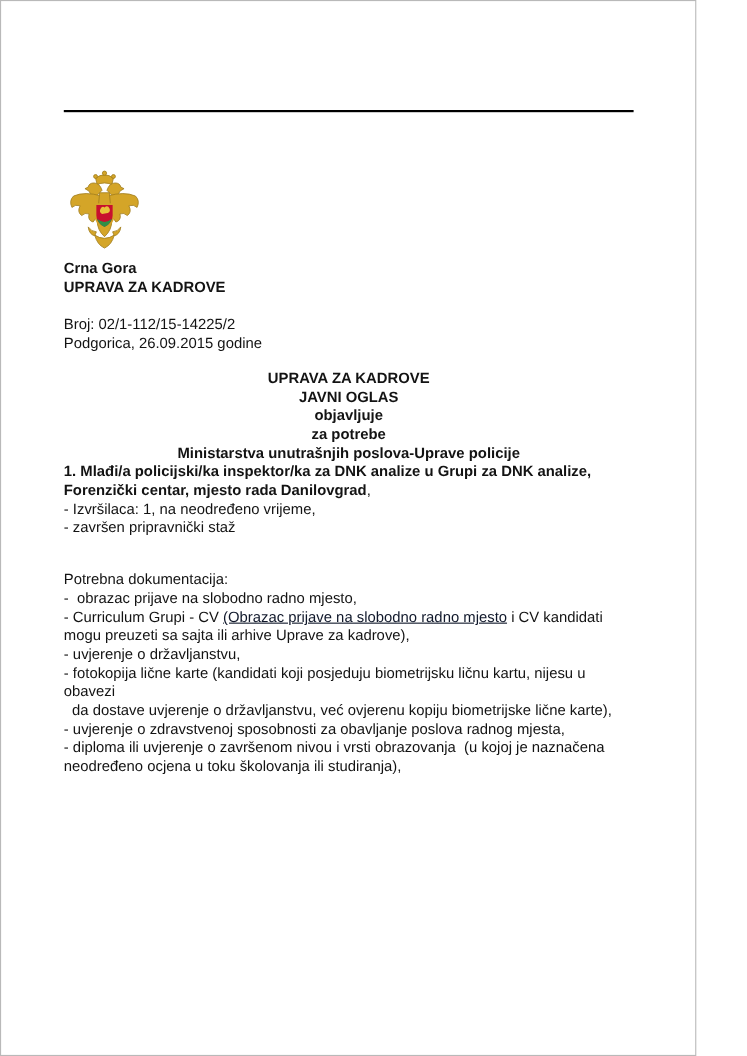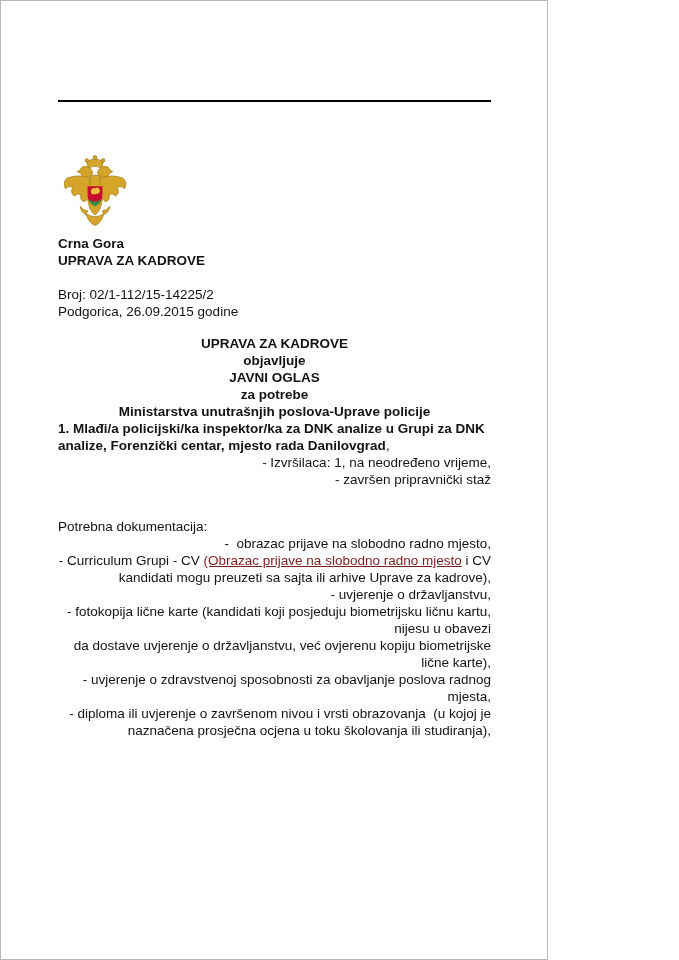--- a/index.html
+++ b/index.html
@@ -3,21 +3,21 @@
 <meta charset="utf-8">
 <style>
   * { margin: 0; padding: 0; box-sizing: border-box; }
   html, body { background: #ffffff; }
   body {
     width: 679px;
     font-family: "Liberation Sans", sans-serif;
     -webkit-font-smoothing: antialiased;
   }
   .page {
-    width: 548px;
+    width: 633px;
     height: 960px;
     background: #ffffff;
     border: 1px solid #b9b9b9;
     overflow: hidden;
   }
   .content {
     padding: 0 56px 0 57px;
     font-size: 13.5px;
     line-height: 17px;
     color: #131313;
@@ -40,27 +40,27 @@
   .announce {
     margin-top: 15px;
     text-align: center;
     font-weight: bold;
   }
   .position-title {
     font-weight: bold;
     white-space: pre-wrap;
   }
   .position-title .normal { font-weight: normal; }
-  .list p, .plain-p { white-space: pre-wrap; text-align: right; }
+  .list p, .plain-p { white-space: pre-wrap; }
   .doc-heading {
     margin-top: 30px;
     font-weight: normal;
   }
   a.link {
-    color: #7f1d1d;
+    color: #0f172a;
     cursor: pointer;
   }
 </style>
 </head>
 <body>
 
 <div class="page">
   <div class="content">
 
     <div class="rule"></div>
@@ -92,39 +92,39 @@
       <div class="bold">UPRAVA ZA KADROVE</div>
     </div>
 
     <div class="ref">
       <div>Broj: 02/1-112/15-14225/2</div>
       <div>Podgorica, 26.09.2015 godine</div>
     </div>
 
     <div class="announce">
       <div>UPRAVA ZA KADROVE</div>
+      <div>JAVNI OGLAS</div>
       <div>objavljuje</div>
-      <div>JAVNI OGLAS</div>
       <div>za potrebe</div>
       <div>Ministarstva unutrašnjih poslova-Uprave policije</div>
     </div>
 
     <p class="position-title"><span>1. Mlađi/a policijski/ka inspektor/ka za DNK analize u Grupi za DNK analize, Forenzički centar, mjesto rada Danilovgrad</span><span class="normal">,</span></p>
 
     <div class="list">
       <p>- Izvršilaca: 1, na neodređeno vrijeme,</p>
       <p>- završen pripravnički staž</p>
     </div>
 
     <p class="doc-heading">Potrebna dokumentacija:</p>
 
     <div class="list">
       <p>-  obrazac prijave na slobodno radno mjesto,</p>
       <p><span>- Curriculum Grupi - CV </span><a class="link" href="#">(Obrazac prijave na slobodno radno mjesto</a><span> i CV kandidati mogu preuzeti sa sajta ili arhive Uprave za kadrove),</span></p>
       <p>- uvjerenje o državljanstvu,</p>
       <p>- fotokopija lične karte (kandidati koji posjeduju biometrijsku ličnu kartu, nijesu u obavezi</p>
       <p>  da dostave uvjerenje o državljanstvu, već ovjerenu kopiju biometrijske lične karte),</p>
       <p>- uvjerenje o zdravstvenoj sposobnosti za obavljanje poslova radnog mjesta,</p>
-      <p>- diploma ili uvjerenje o završenom nivou i vrsti obrazovanja  (u kojoj je naznačena prosječna ocjena u toku školovanja ili studiranja),</p>
+      <p>- diploma ili uvjerenje o završenom nivou i vrsti obrazovanja  (u kojoj je naznačena neodređeno ocjena u toku školovanja ili studiranja),</p>
     </div>
 
   </div>
 </div>
 
 </body></html>

